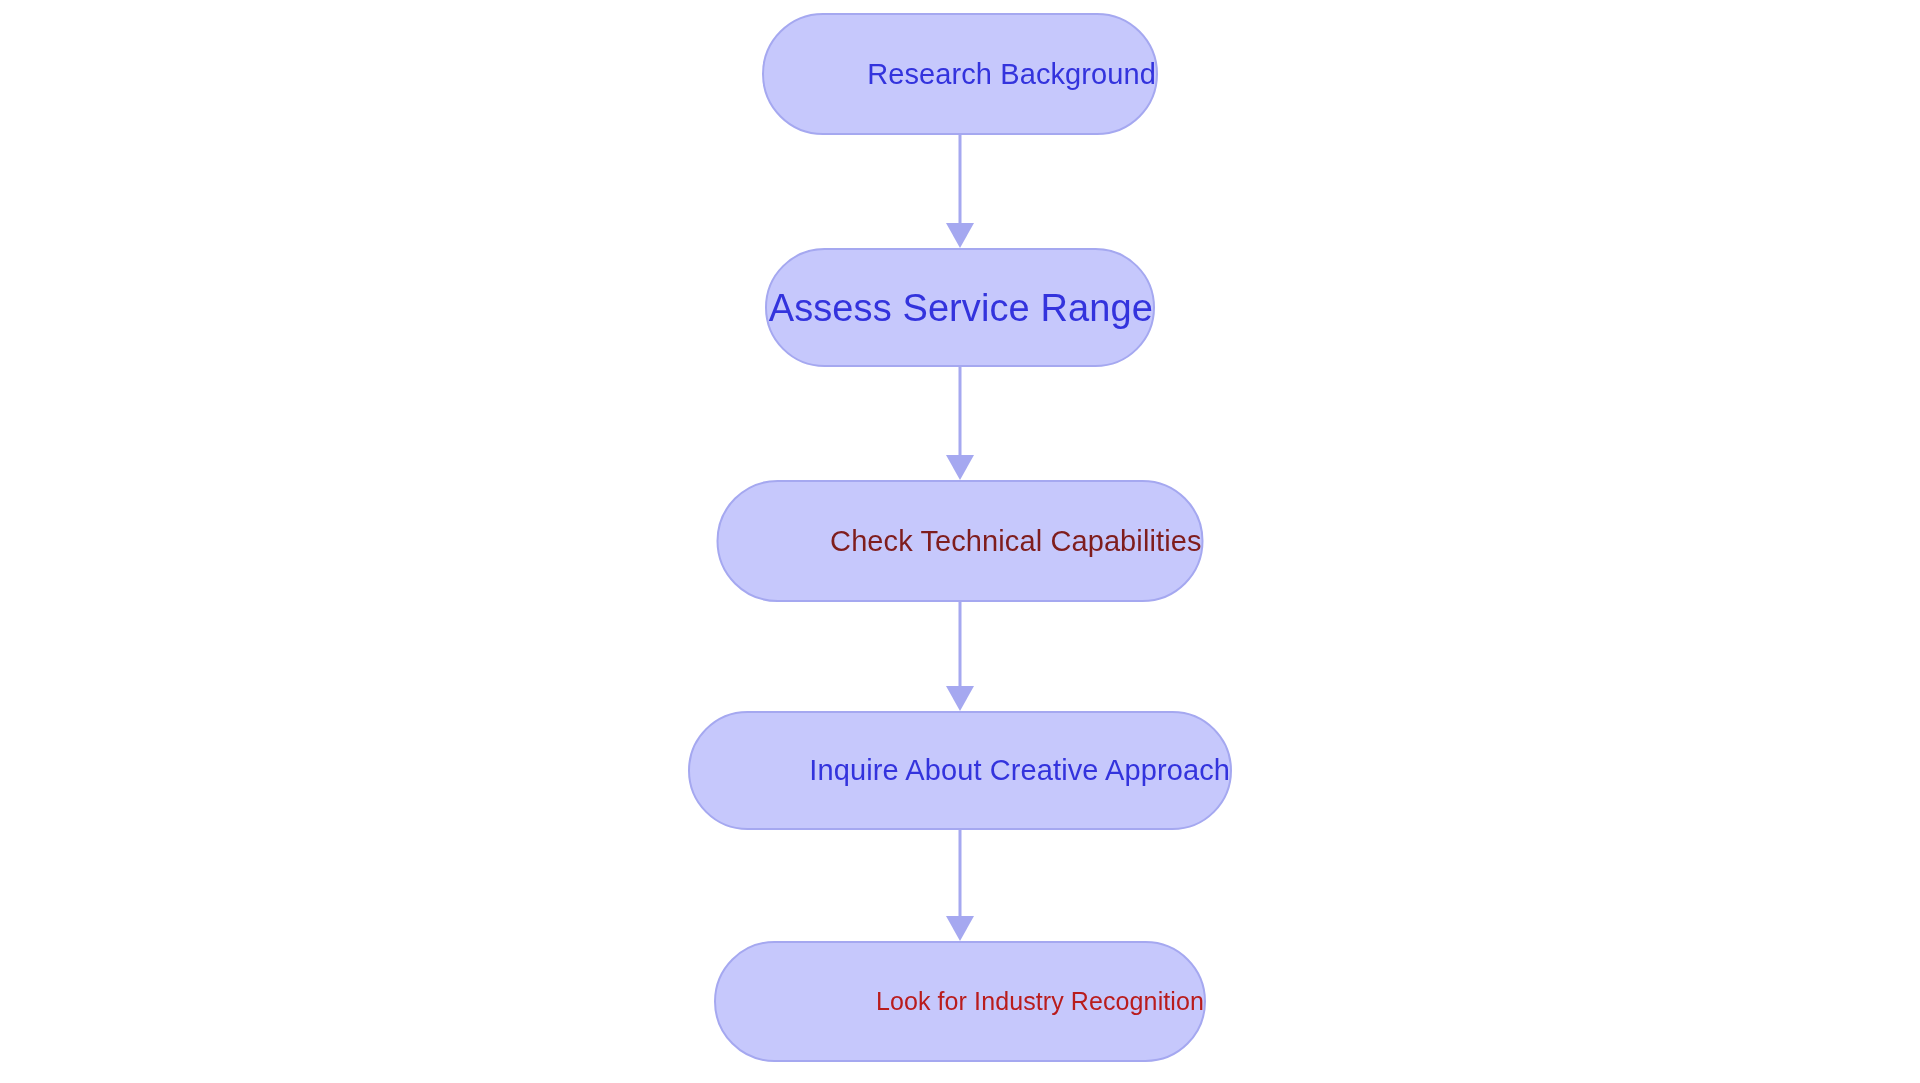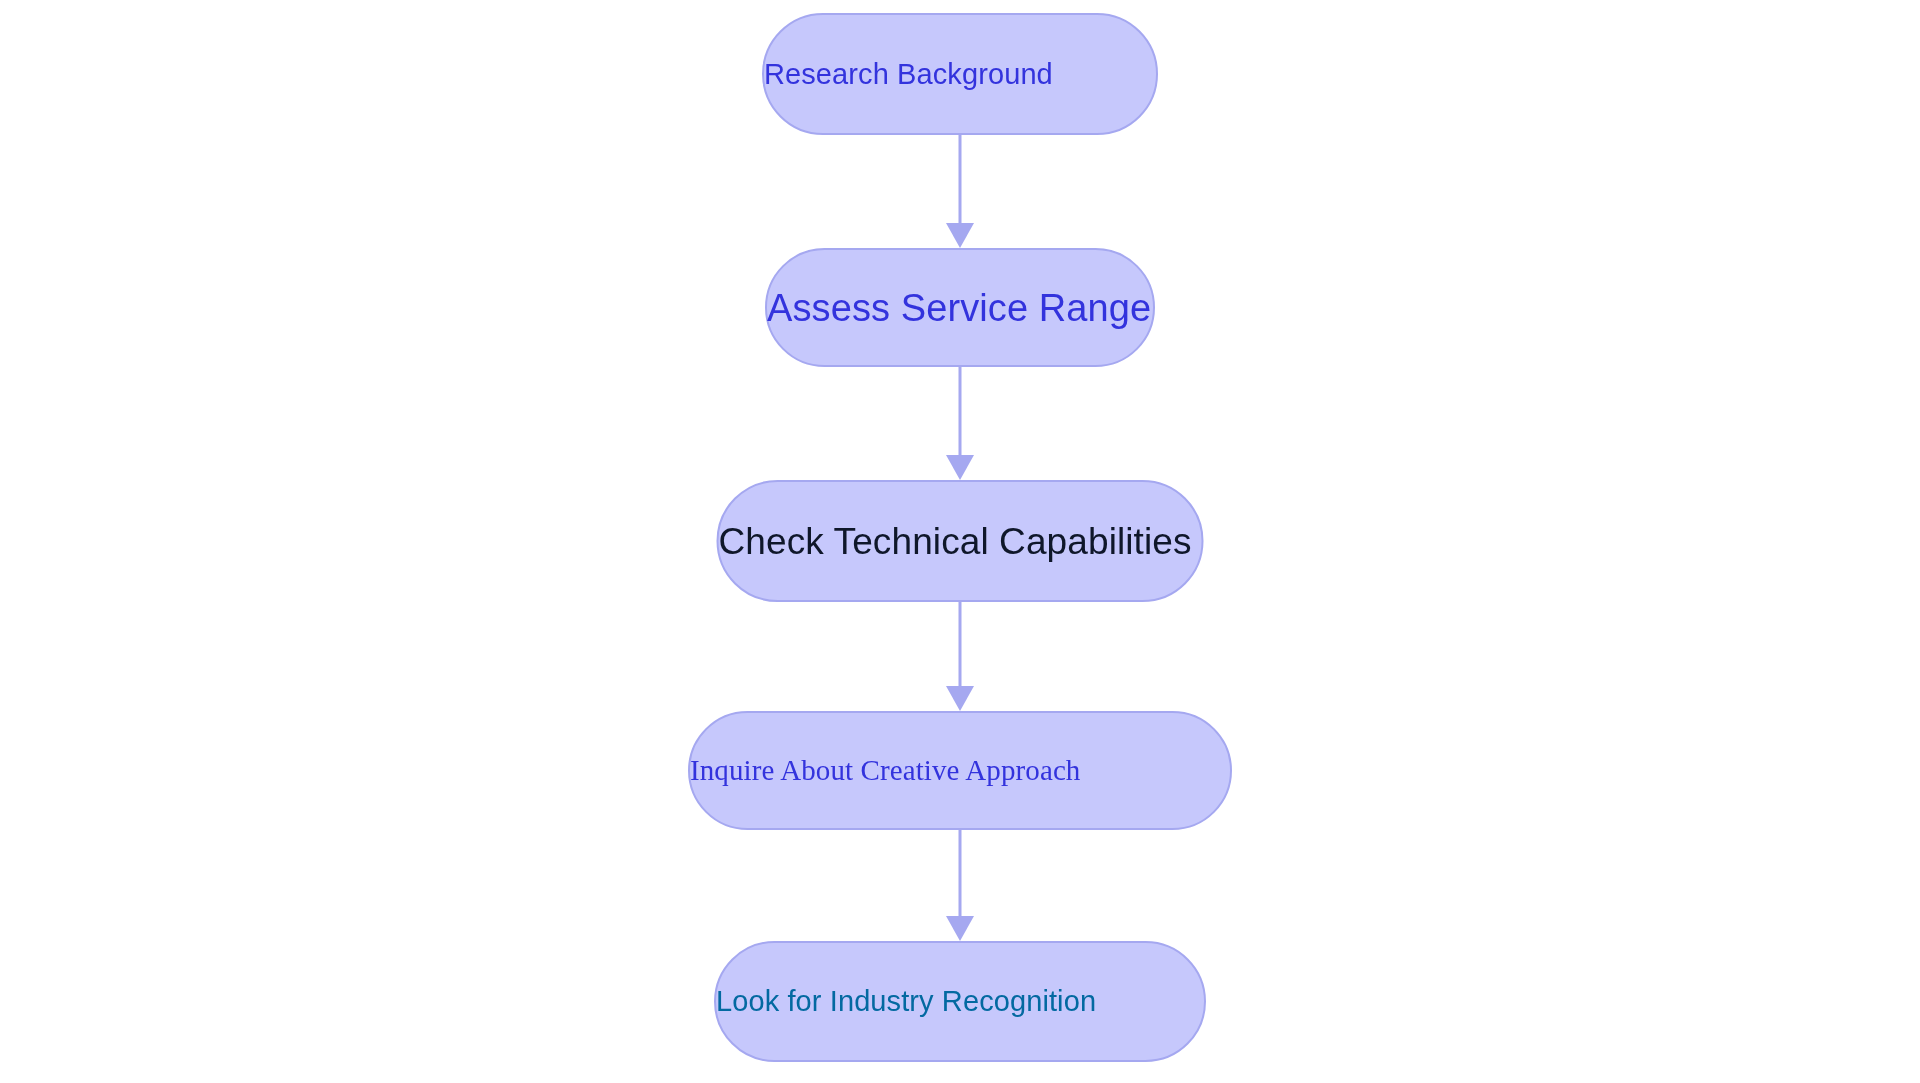--- a/index.html
+++ b/index.html
@@ -20,21 +20,21 @@
     height: 1083px;
     background: #ffffff;
   }
 
   
   .flow-node {
     position: absolute;
     box-sizing: border-box;
     display: flex;
     align-items: center;
-    justify-content: flex-start;
+    justify-content: flex-end;
     background: #c6c8fc;
     border: 2px solid #a5a8f0;
     border-radius: 9999px;
     transform: translateX(-50%);
   }
   .flow-node-label {
     font-family: "Liberation Sans", sans-serif;
     font-size: 29px;
     font-weight: 400;
     line-height: 1;
@@ -97,24 +97,24 @@
 
   <div class="flow-node" style="left: 960px; top: 13px; width: 396px; height: 122px; background: rgb(198, 200, 252); border-color: rgb(165, 168, 240); border-width: 2px;">
     <span class="flow-node-label" style="color: rgb(51, 51, 221); font-size: 29px;">Research Background</span>
   </div>
 
   <div class="flow-node" style="left: 960px; top: 248px; width: 390px; height: 119px; background: rgb(198, 200, 252); border-color: rgb(165, 168, 240); border-width: 2px;">
     <span class="flow-node-label" style="color: rgb(51, 51, 221); font-size: 38px;">Assess Service Range</span>
   </div>
 
   <div class="flow-node" style="left: 960px; top: 480px; width: 487px; height: 122px; background: rgb(198, 200, 252); border-color: rgb(165, 168, 240); border-width: 2px;">
-    <span class="flow-node-label" style="color: #0f172a; font-size: 37px;">Check Technical Capabilities</span>
+    <span class="flow-node-label" style="color: #7f1d1d; font-size: 29px;">Check Technical Capabilities</span>
   </div>
 
   <div class="flow-node" style="left: 960px; top: 711px; width: 544px; height: 119px; background: rgb(198, 200, 252); border-color: rgb(165, 168, 240); border-width: 2px;">
-    <span class="flow-node-label" style="color: rgb(51, 51, 221); font-size: 29px; font-family: Liberation Serif, serif;">Inquire About Creative Approach</span>
+    <span class="flow-node-label" style="color: rgb(51, 51, 221); font-size: 29px;">Inquire About Creative Approach</span>
   </div>
 
   <div class="flow-node" style="left: 960px; top: 941px; width: 492px; height: 121px; background: rgb(198, 200, 252); border-color: rgb(165, 168, 240); border-width: 2px;">
-    <span class="flow-node-label" style="color: #0369a1; font-size: 29px;">Look for Industry Recognition</span>
+    <span class="flow-node-label" style="color: #b91c1c; font-size: 25px;">Look for Industry Recognition</span>
   </div>
 
 </div>
 
 </body></html>

